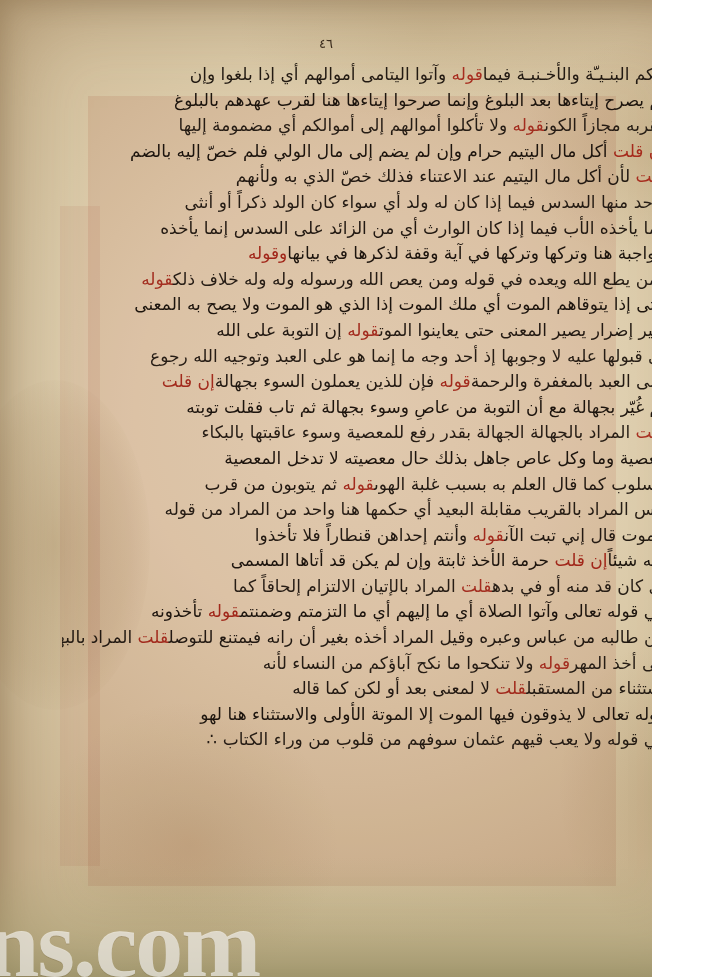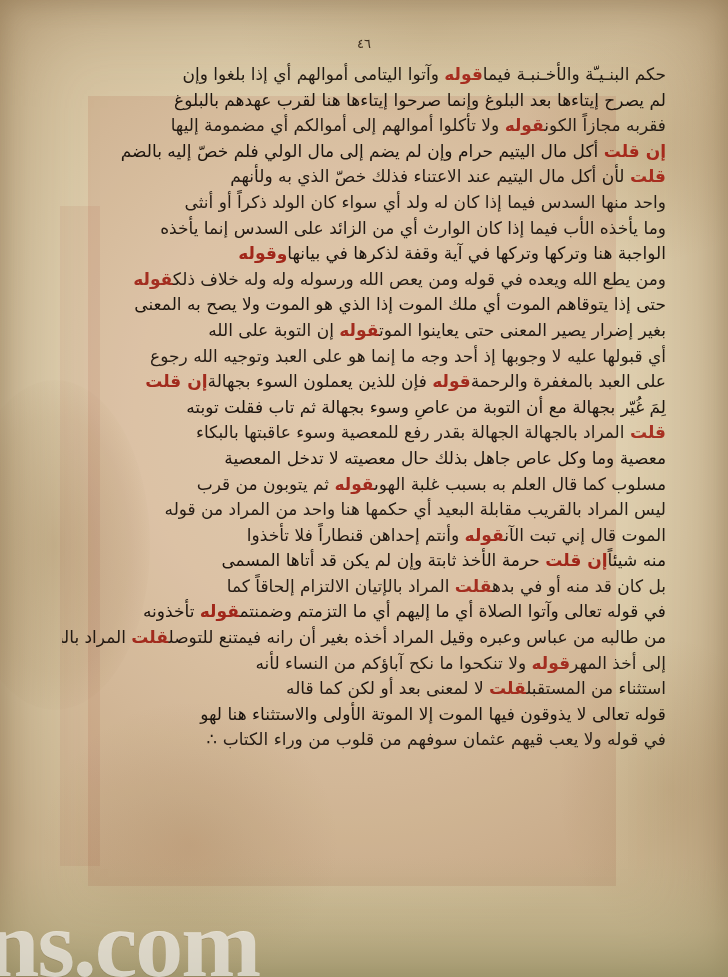--- a/index.html
+++ b/index.html
@@ -2,21 +2,21 @@
 <html><head>
 <meta charset="utf-8">
 <style>
   html, body {
     margin: 0;
     padding: 0;
     background: #ffffff;
   }
   #page {
     position: relative;
-    width: 728px;
+    width: 652px;
     height: 977px;
     overflow: hidden;
     background: #c9b896;
     font-family: "DejaVu Sans", sans-serif;
   }
 
   
   .paper {
     position: absolute;
     left: 0; top: 0;
@@ -92,21 +92,21 @@
     height: 25.6px;
     line-height: 25.6px;
     white-space: nowrap;
     font-size: 17px;
     color: #1f1710;
     letter-spacing: -0.2px;
     font-family: "DejaVu Sans", sans-serif;
     overflow: hidden;
   }
   .line .seg { display: inline; }
-  .red { color: #a62a1c; font-weight: bold; }
+  .red { color: #a62a1c; font-weight: normal; }
   .blk { color: #1d150e; }
 
   
   .line:nth-child(odd) { opacity: 0.97; }
   .line:nth-child(3n) { opacity: 0.95; }
 
   
   .line.short { }
 
   

